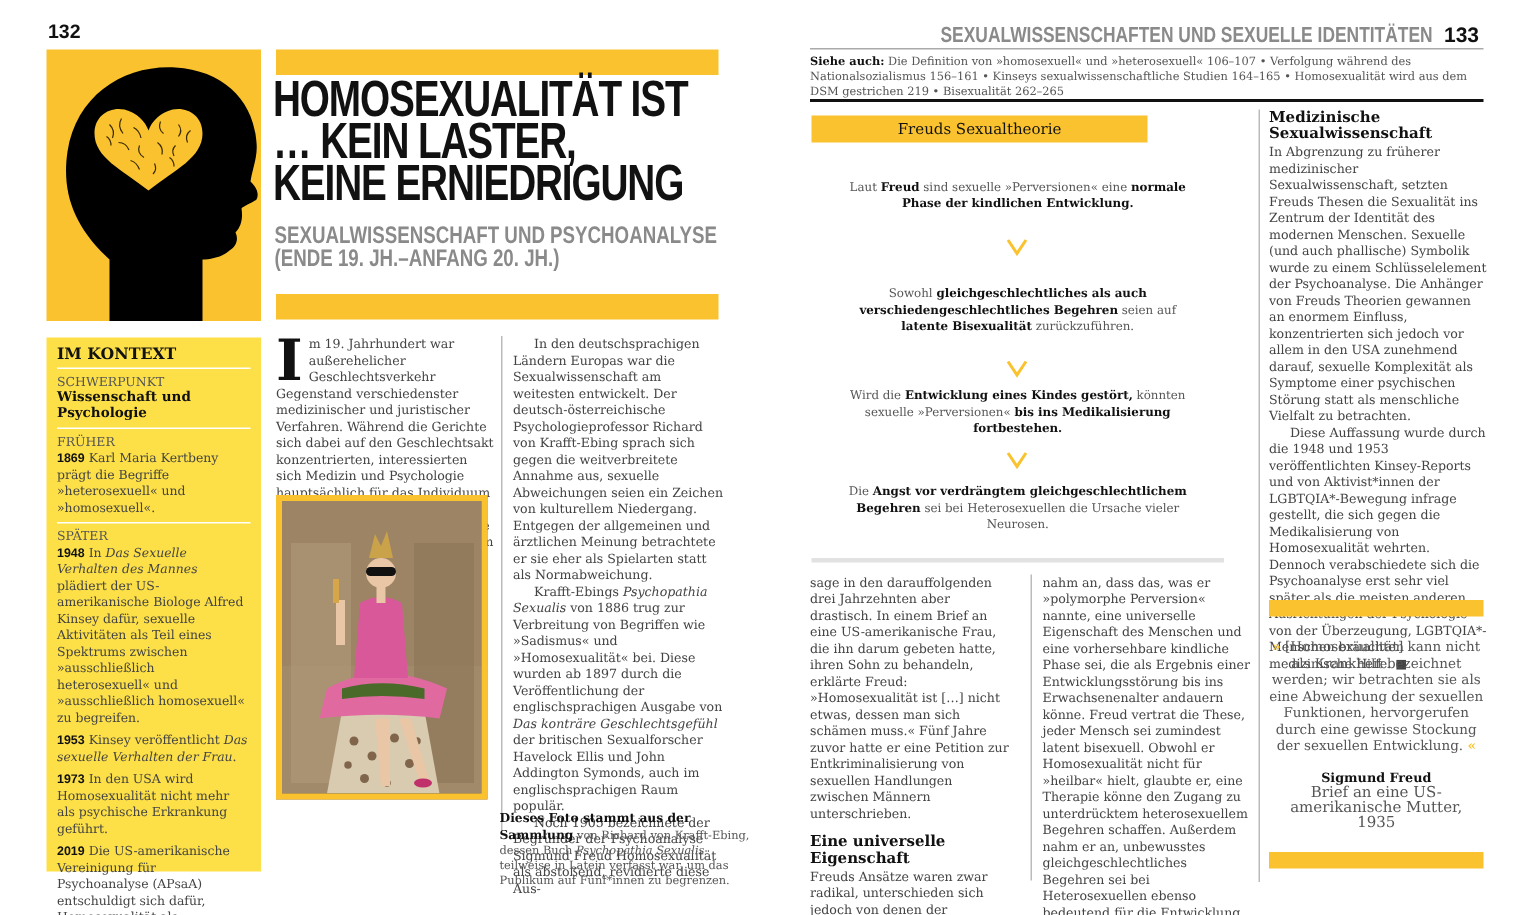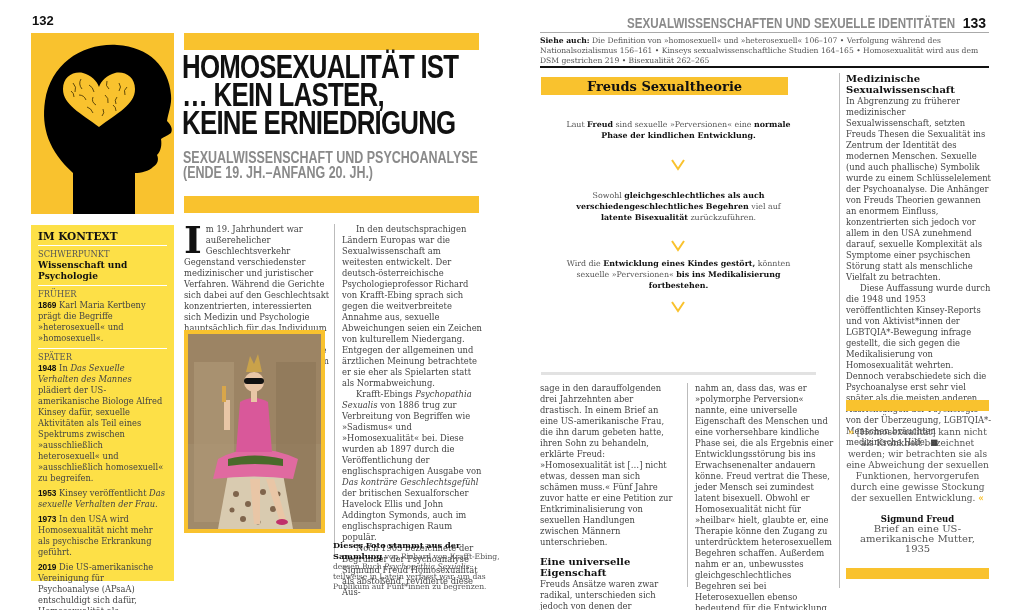--- a/index.html
+++ b/index.html
@@ -43,21 +43,21 @@
   
   #running-head { position: absolute; right: 34px; top: 13px; white-space: nowrap; }
   #running-head .rh-title { display: inline-block; font-family: "Liberation Sans", sans-serif; font-weight: 700; font-size: 14.5px; color: #8a8a8a; transform: scaleX(0.8); transform-origin: right; }
   #running-head .rh-num { font-family: "Liberation Sans", sans-serif; font-weight: 700; font-size: 14px; color: #111; margin-left: 2px; }
   #rh-rule { position: absolute; left: 540px; top: 32px; width: 449px; height: 1px; background: #aaa; }
 
   #see-also { position: absolute; left: 540px; top: 36px; width: 449px; font-size: 7.6px; line-height: 10px; color: #555; }
   #see-also b { color: #111; }
   #see-rule { position: absolute; left: 540px; top: 66px; width: 449px; height: 2px; background: #111; }
 
-  #diagram-head { position: absolute; left: 541px; top: 77px; width: 247px; height: 18px; display: flex; align-items: center; justify-content: center; font-weight: 700; font-size: 13px; color: #111; }
+  #diagram-head { position: absolute; left: 541px; top: 77px; width: 224px; height: 18px; display: flex; align-items: center; justify-content: center; font-weight: 400; font-size: 10px; color: #111; }
   .ellipse { position: absolute; left: 536px; width: 285px; display: flex; align-items: center; justify-content: center; text-align: center; padding: 0 24px; font-size: 7.9px; line-height: 11px; color: #555; }
   .ellipse b { color: #111; }
   .ellipse svg { position: absolute; left: 0; top: 0; width: 100%; height: 100%; z-index: -1; }
   .ellipse .etext { position: relative; }
   .arrow { position: absolute; left: 670px; width: 16px; height: 14px; }
   #diagram-bottom-rule { position: absolute; left: 541px; top: 372px; width: 275px; height: 3px; background: #e2e2e2; }
 
   #col3 { left: 540px; top: 383px; width: 136px; }
   #col4 { left: 695px; top: 383px; width: 140px; }
   #col5 { left: 846px; top: 73px; width: 146px; }
@@ -194,40 +194,41 @@
   <span class="etext"><span>Laut </span><b>Freud</b><span> sind sexuelle »Perversionen« eine </span><b>normale Phase der kindlichen Entwicklung.</b></span>
 </div>
 <svg class="arrow" style="top:158px;" viewBox="0 0 16 14">
     <path d="M2 2 L8 11 L14 2" fill="none" stroke="#f9c22e" stroke-width="2"></path>
   </svg>
 
 <div class="ellipse" style="top:174px; height:64px;">
   <svg viewBox="0 0 285 64" preserveAspectRatio="none">
       <ellipse cx="142" cy="32" rx="139" ry="29" fill="none" stroke="#111" stroke-width="3.5"></ellipse>
     </svg>
-  <span class="etext"><span>Sowohl </span><b>gleichgeschlechtliches als auch verschiedengeschlechtliches Begehren</b><span> viel auf </span><b>latente Bisexualität</b><span> zurückzuführen.</span></span>
+  <span class="etext"><span>Sowohl </span><b>gleichgeschlechtliches als auch verschiedengeschlechtliches Begehren</b><span> seien auf </span><b>latente Bisexualität</b><span> zurückzuführen.</span></span>
 </div>
 <svg class="arrow" style="top:239px;" viewBox="0 0 16 14">
     <path d="M2 2 L8 11 L14 2" fill="none" stroke="#f9c22e" stroke-width="2"></path>
   </svg>
 
 <div class="ellipse" style="top:252px; height:44px;">
   <svg viewBox="0 0 285 44" preserveAspectRatio="none">
       <ellipse cx="142" cy="22" rx="139" ry="19" fill="none" stroke="#111" stroke-width="3.5"></ellipse>
     </svg>
   <span class="etext"><span>Wird die </span><b>Entwicklung eines Kindes gestört,</b><span> könnten sexuelle »Perversionen« </span><b>bis ins Medikalisierung fortbestehen.</b></span>
 </div>
 <svg class="arrow" style="top:300px;" viewBox="0 0 16 14">
     <path d="M2 2 L8 11 L14 2" fill="none" stroke="#f9c22e" stroke-width="2"></path>
   </svg>
 
 <div class="ellipse" style="top:315px; height:46px;">
   <svg viewBox="0 0 285 46" preserveAspectRatio="none">
       <ellipse cx="142" cy="23" rx="139" ry="20" fill="none" stroke="#111" stroke-width="3.5"></ellipse>
     </svg>
+  <span class="etext"><span>Die </span><b>Angst vor verdrängtem gleichgeschlechtlichem Begehren</b><span> sei bei Heterosexuellen die Ursache vieler Neurosen.</span></span>
 </div>
 <div id="diagram-bottom-rule"></div>
 
 <div id="col3" class="col">
   <p>sage in den darauffolgenden drei Jahrzehnten aber drastisch. In einem Brief an eine US-amerikanische Frau, die ihn darum gebeten hatte, ihren Sohn zu behandeln, erklärte Freud: »Homosexualität ist […] nicht etwas, dessen man sich schämen muss.« Fünf Jahre zuvor hatte er eine Petition zur Entkriminalisierung von sexuellen Handlungen zwischen Männern unterschrieben.</p>
   <div class="subhead">Eine universelle Eigenschaft</div>
   <p>Freuds Ansätze waren zwar radikal, unterschieden sich jedoch von denen der LGBTQIA*-Bewegung des späten 20. Jahrhunderts. Er</p>
 </div>
 
 <div class="vrule" style="left:687px; top:383px; height:204px;"></div>

